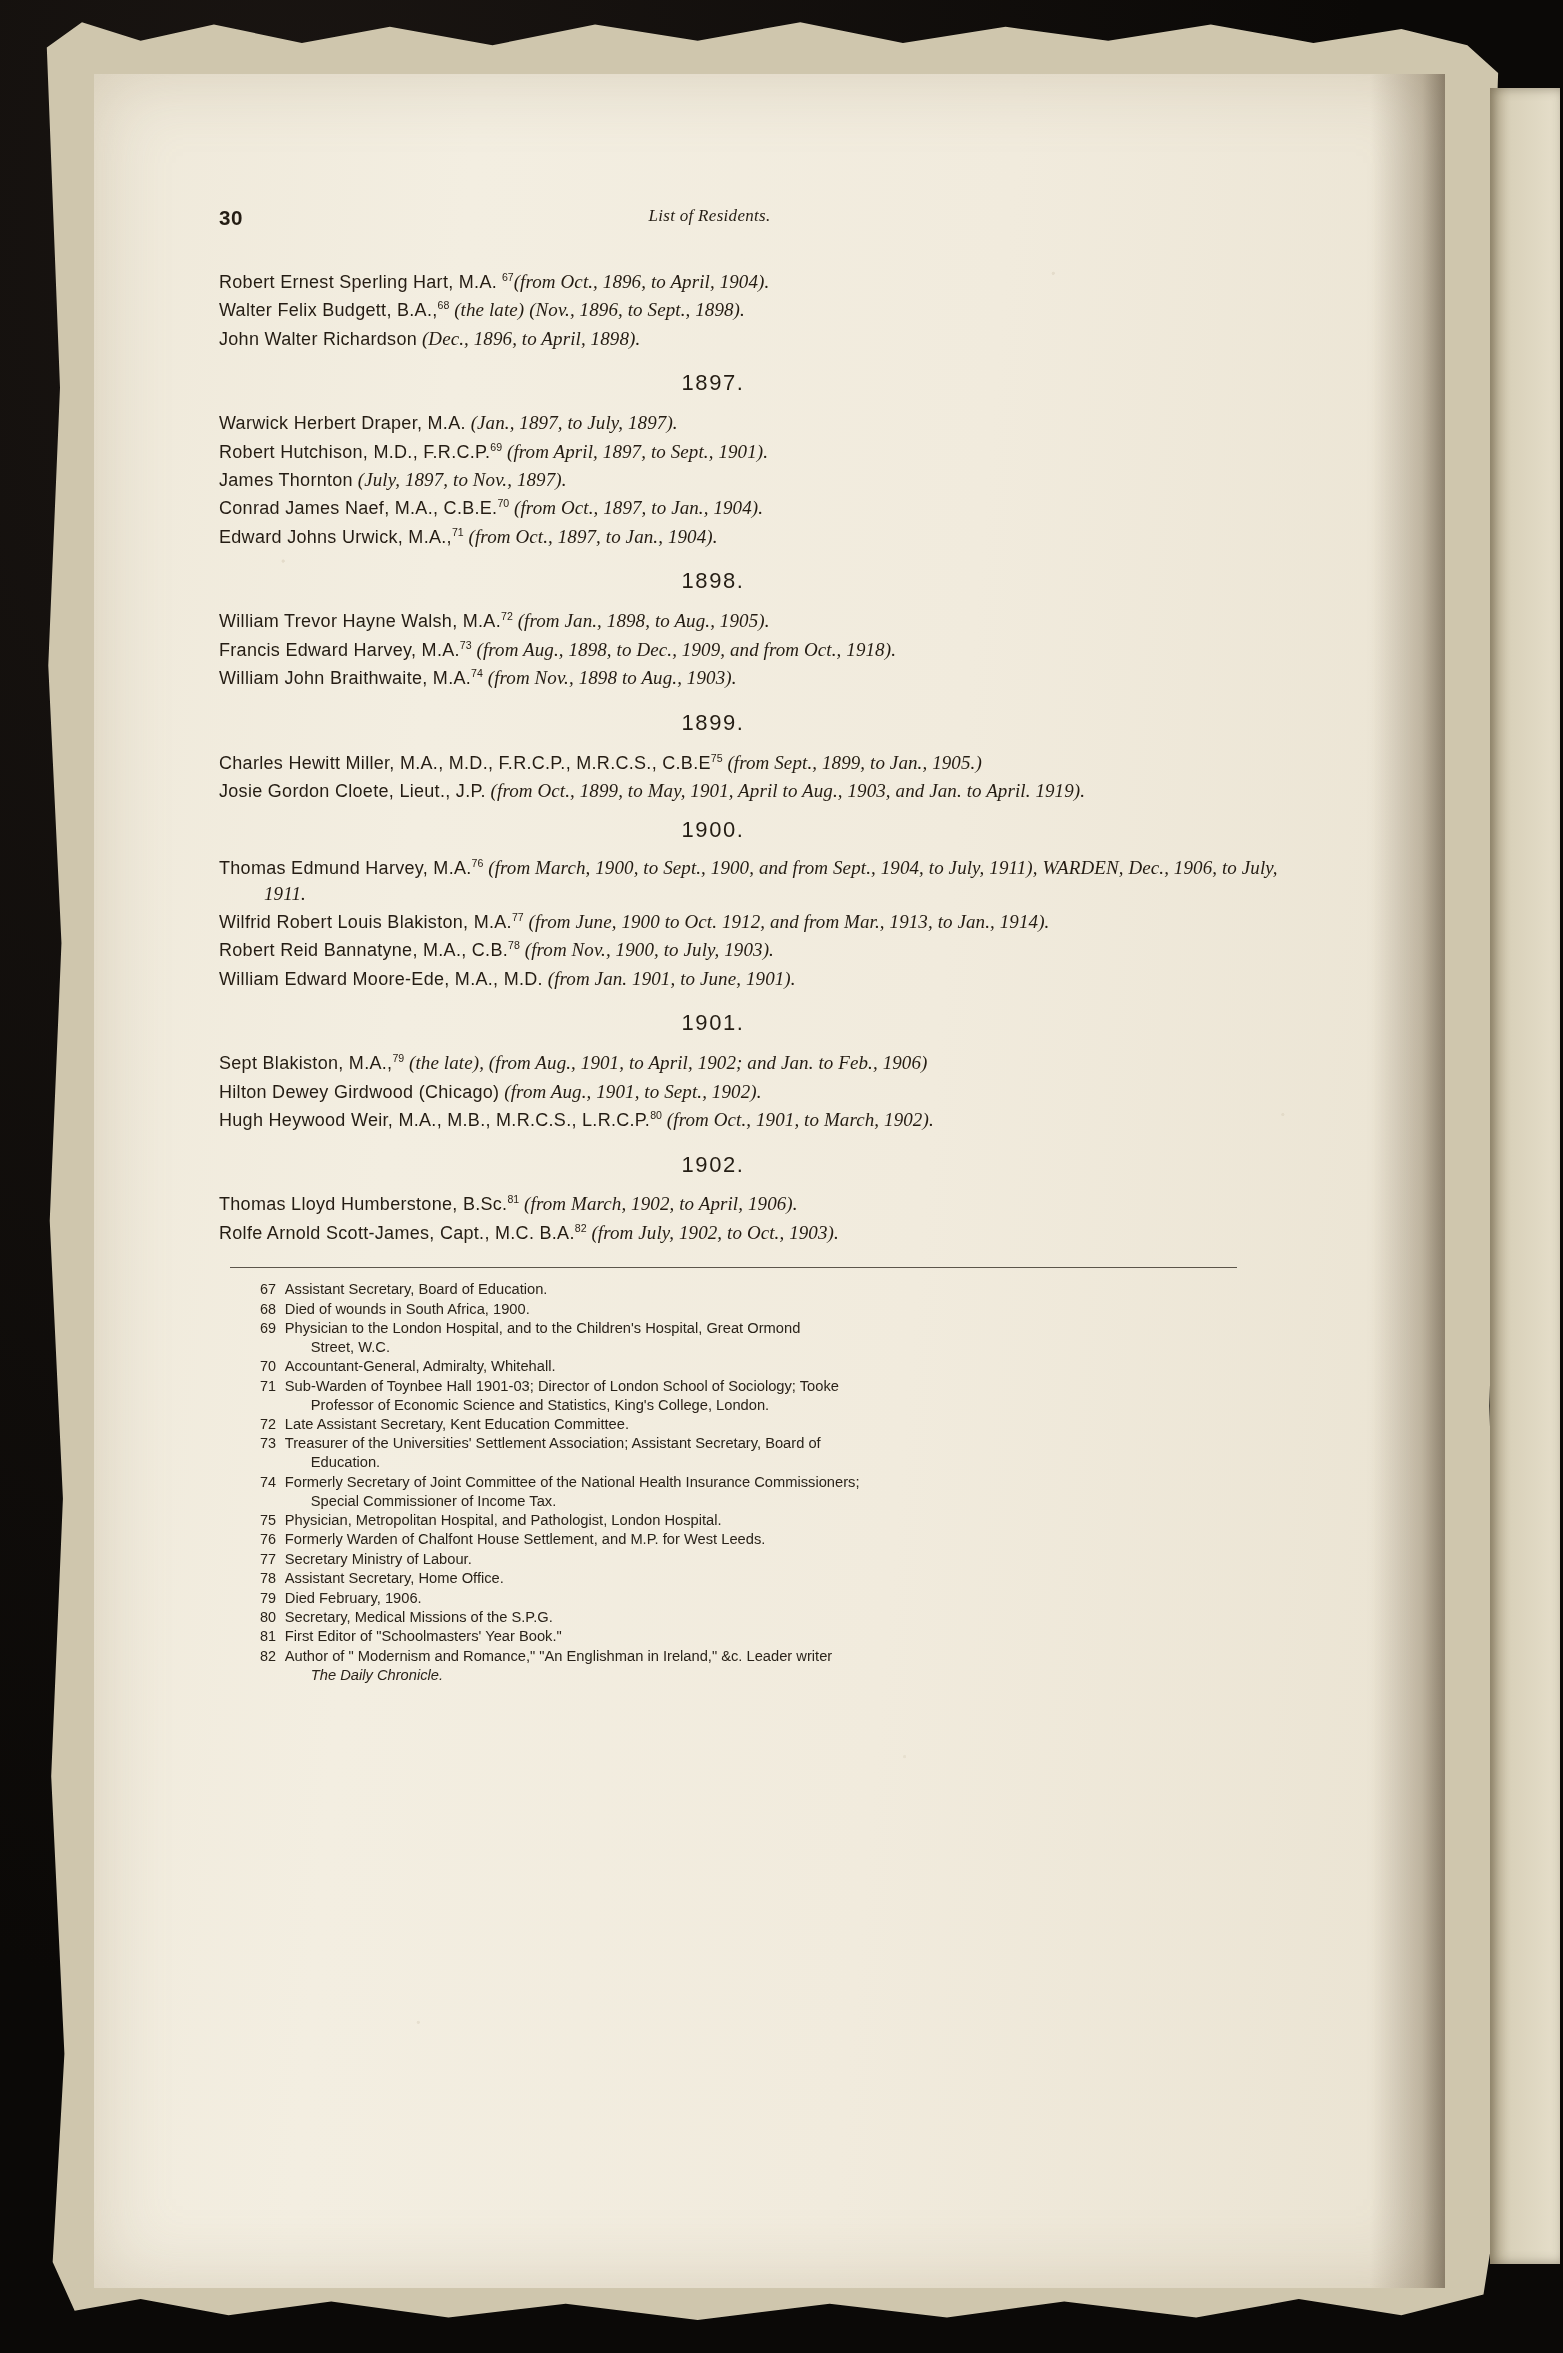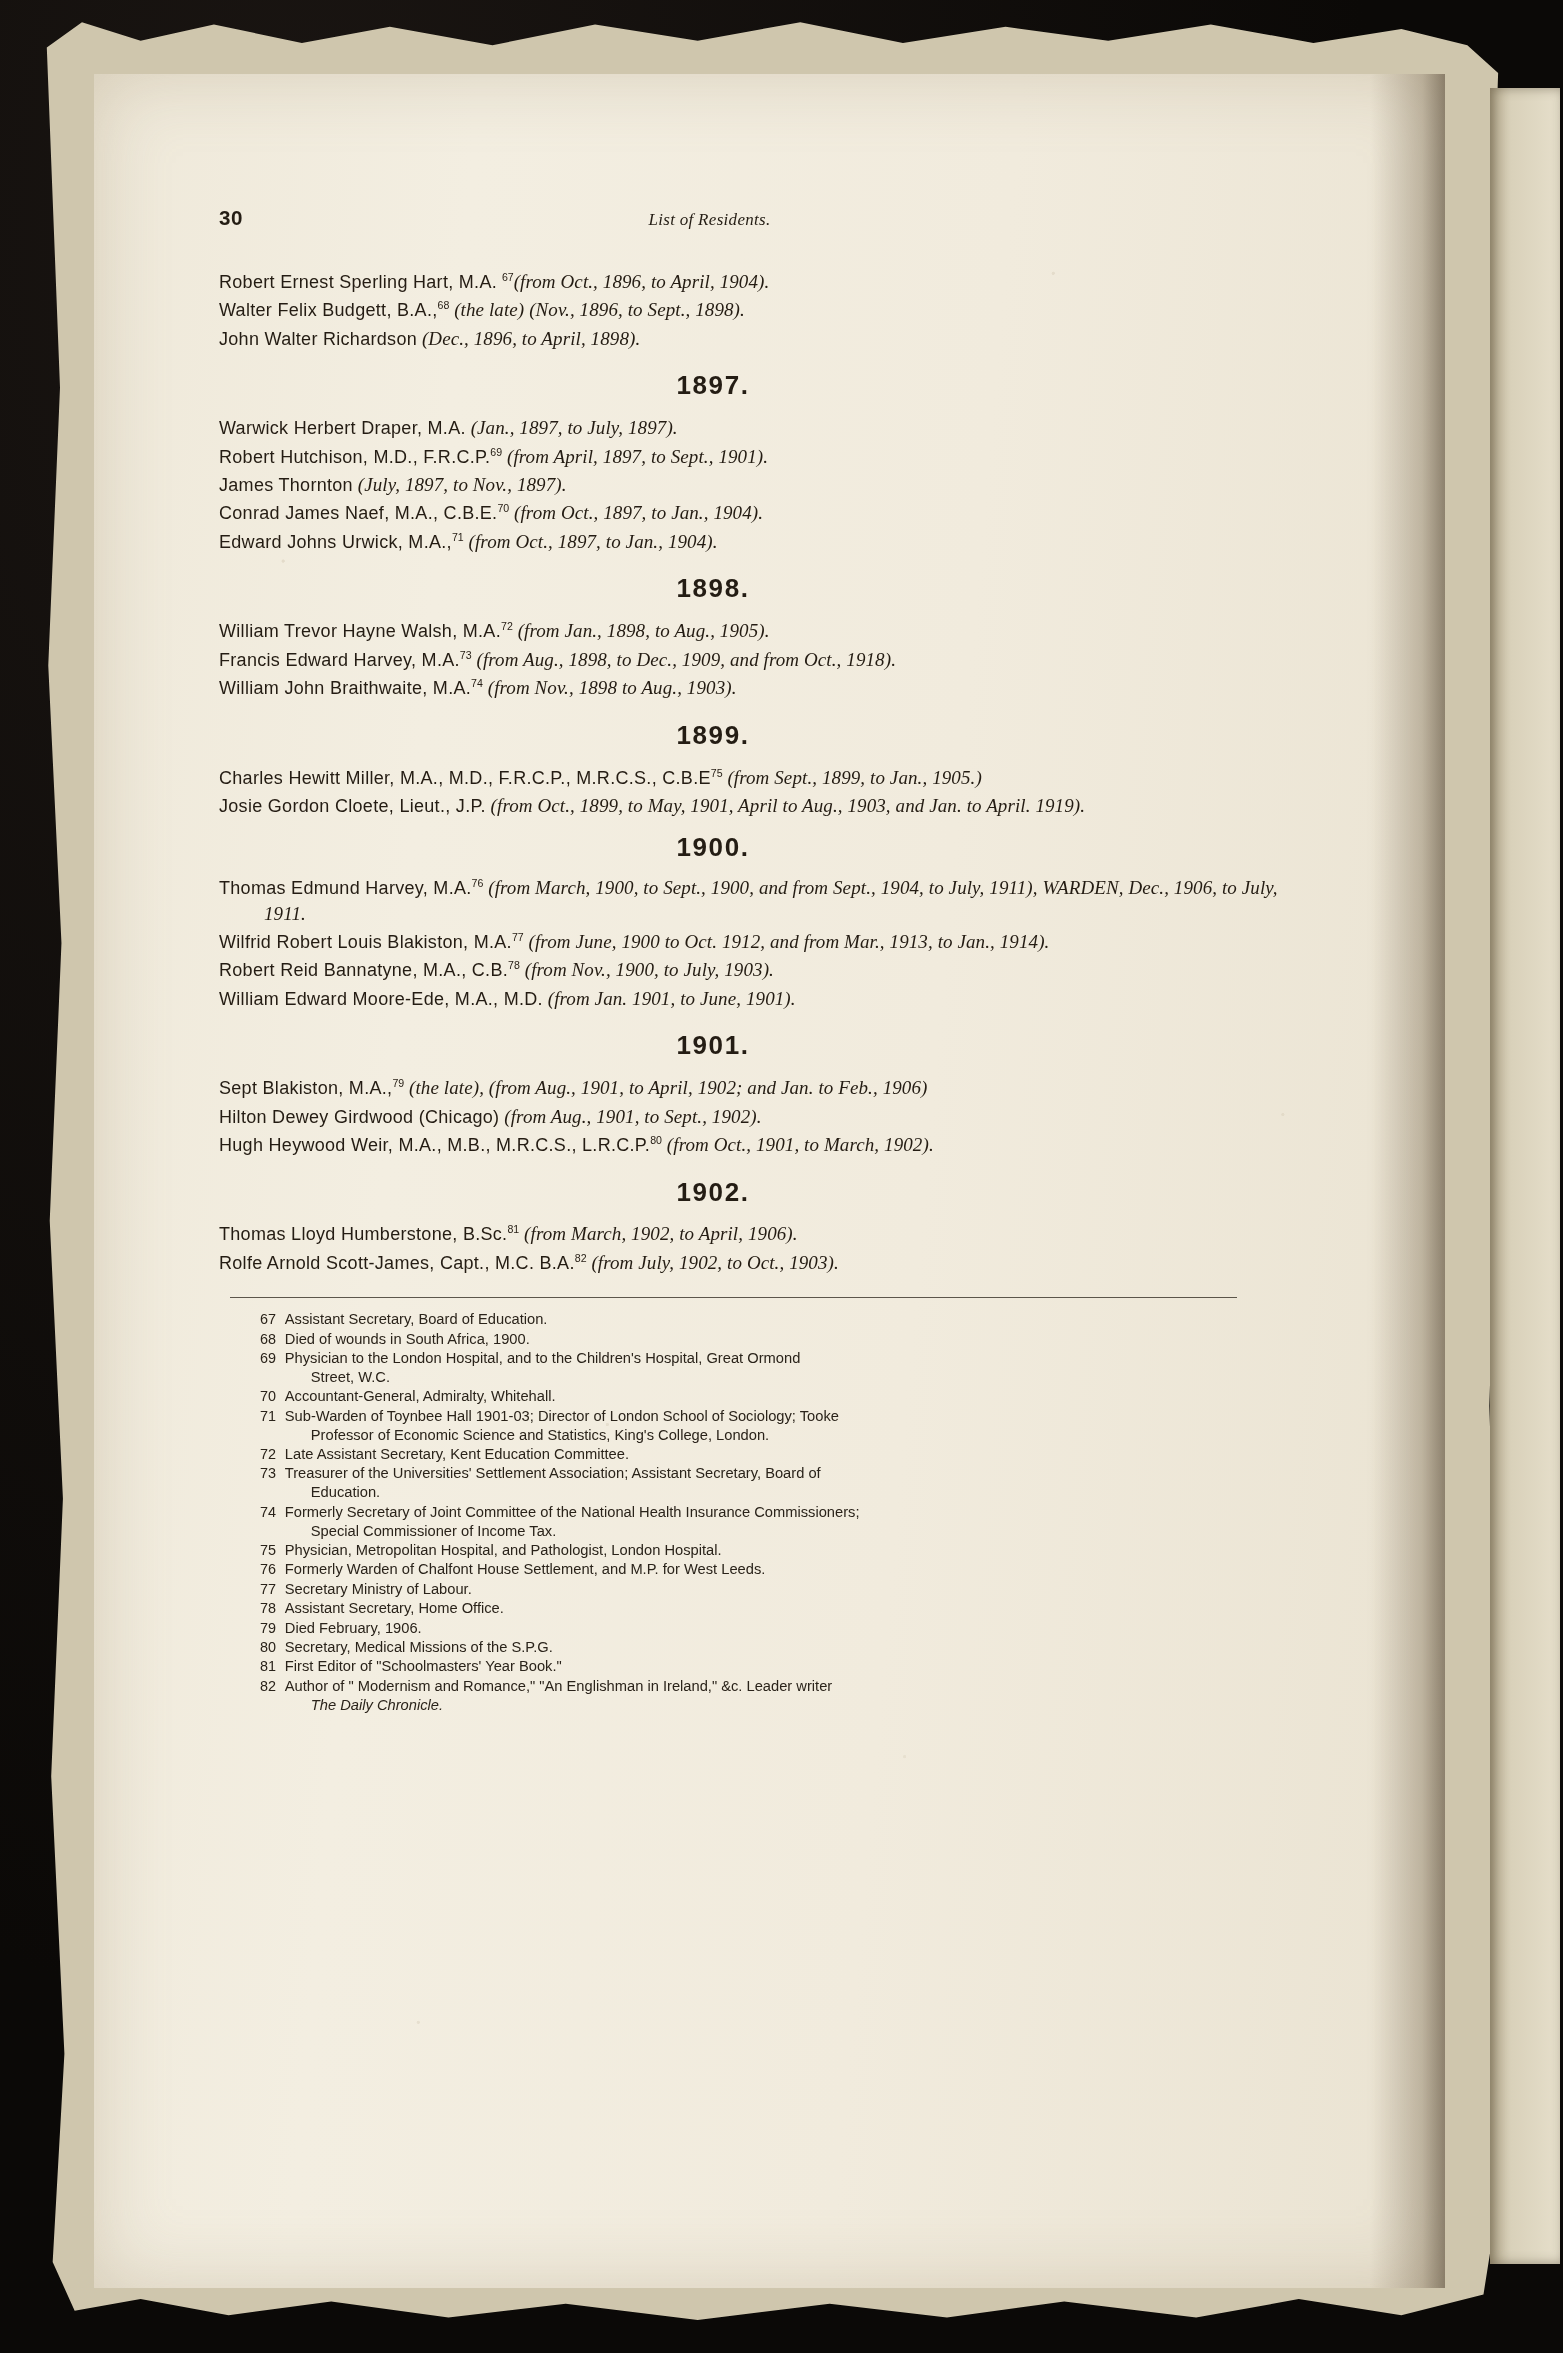--- a/index.html
+++ b/index.html
@@ -96,21 +96,21 @@
   .content {
     position: absolute;
     left: 219px;
     top: 206px;
     width: 1063px;
     color: #221c13;
   }
 
   .running-head {
     display: flex;
-    align-items: flex-end;
+    align-items: flex-start;
     margin-bottom: 39px;
   }
   .folio {
     font-family: "Liberation Sans", sans-serif;
     font-weight: bold;
     font-size: 20.6px;
     letter-spacing: 0.6px;
     color: #241d14;
     width: 106px;
   }
@@ -144,22 +144,22 @@
   sup.fn {
     font-size: 10.6px;
     vertical-align: super;
     font-family: "Liberation Sans", sans-serif;
     letter-spacing: 0;
   }
 
   .year {
     text-align: center;
     font-family: "Liberation Sans", sans-serif;
-    font-weight: bold;
-    font-size: 26px;
+    font-weight: normal;
+    font-size: 22px;
     letter-spacing: 1.6px;
     margin: 19px 0 13.8px 0;
     padding-right: 75px;
     color: #241d14;
   }
   .year.tight { margin-top: 13.8px; margin-bottom: 11.3px; }
 
   .rule {
     width: 1007px;
     height: 1.3px;

